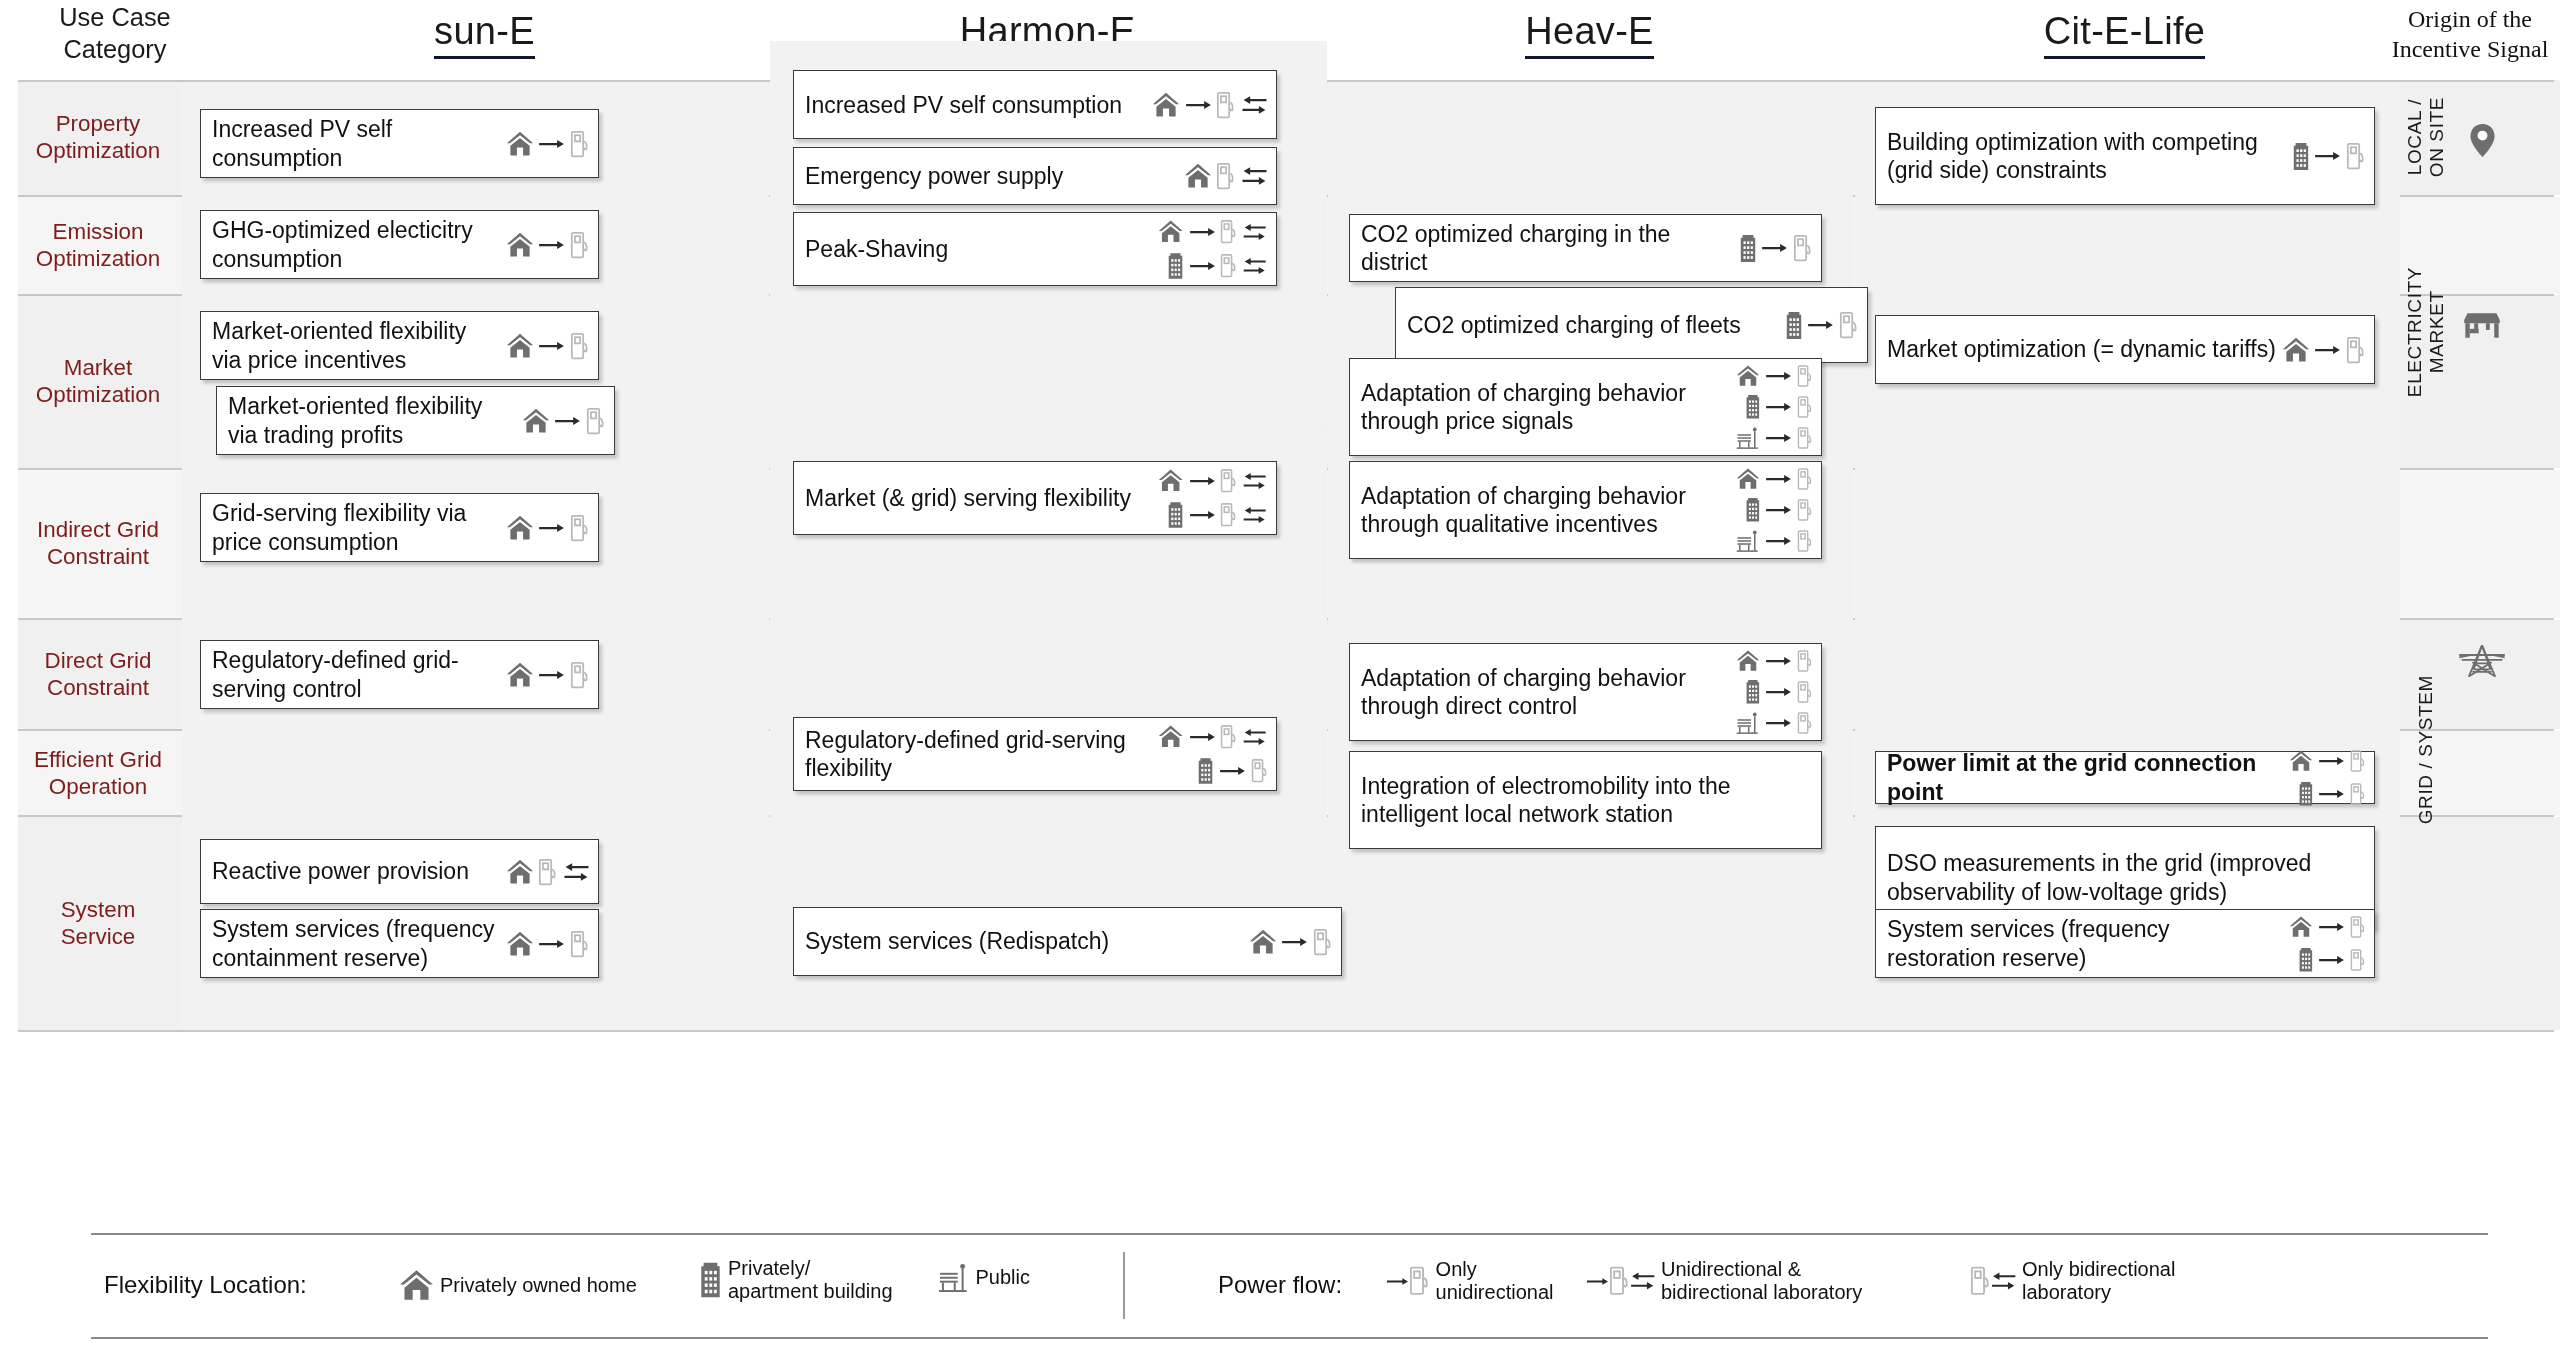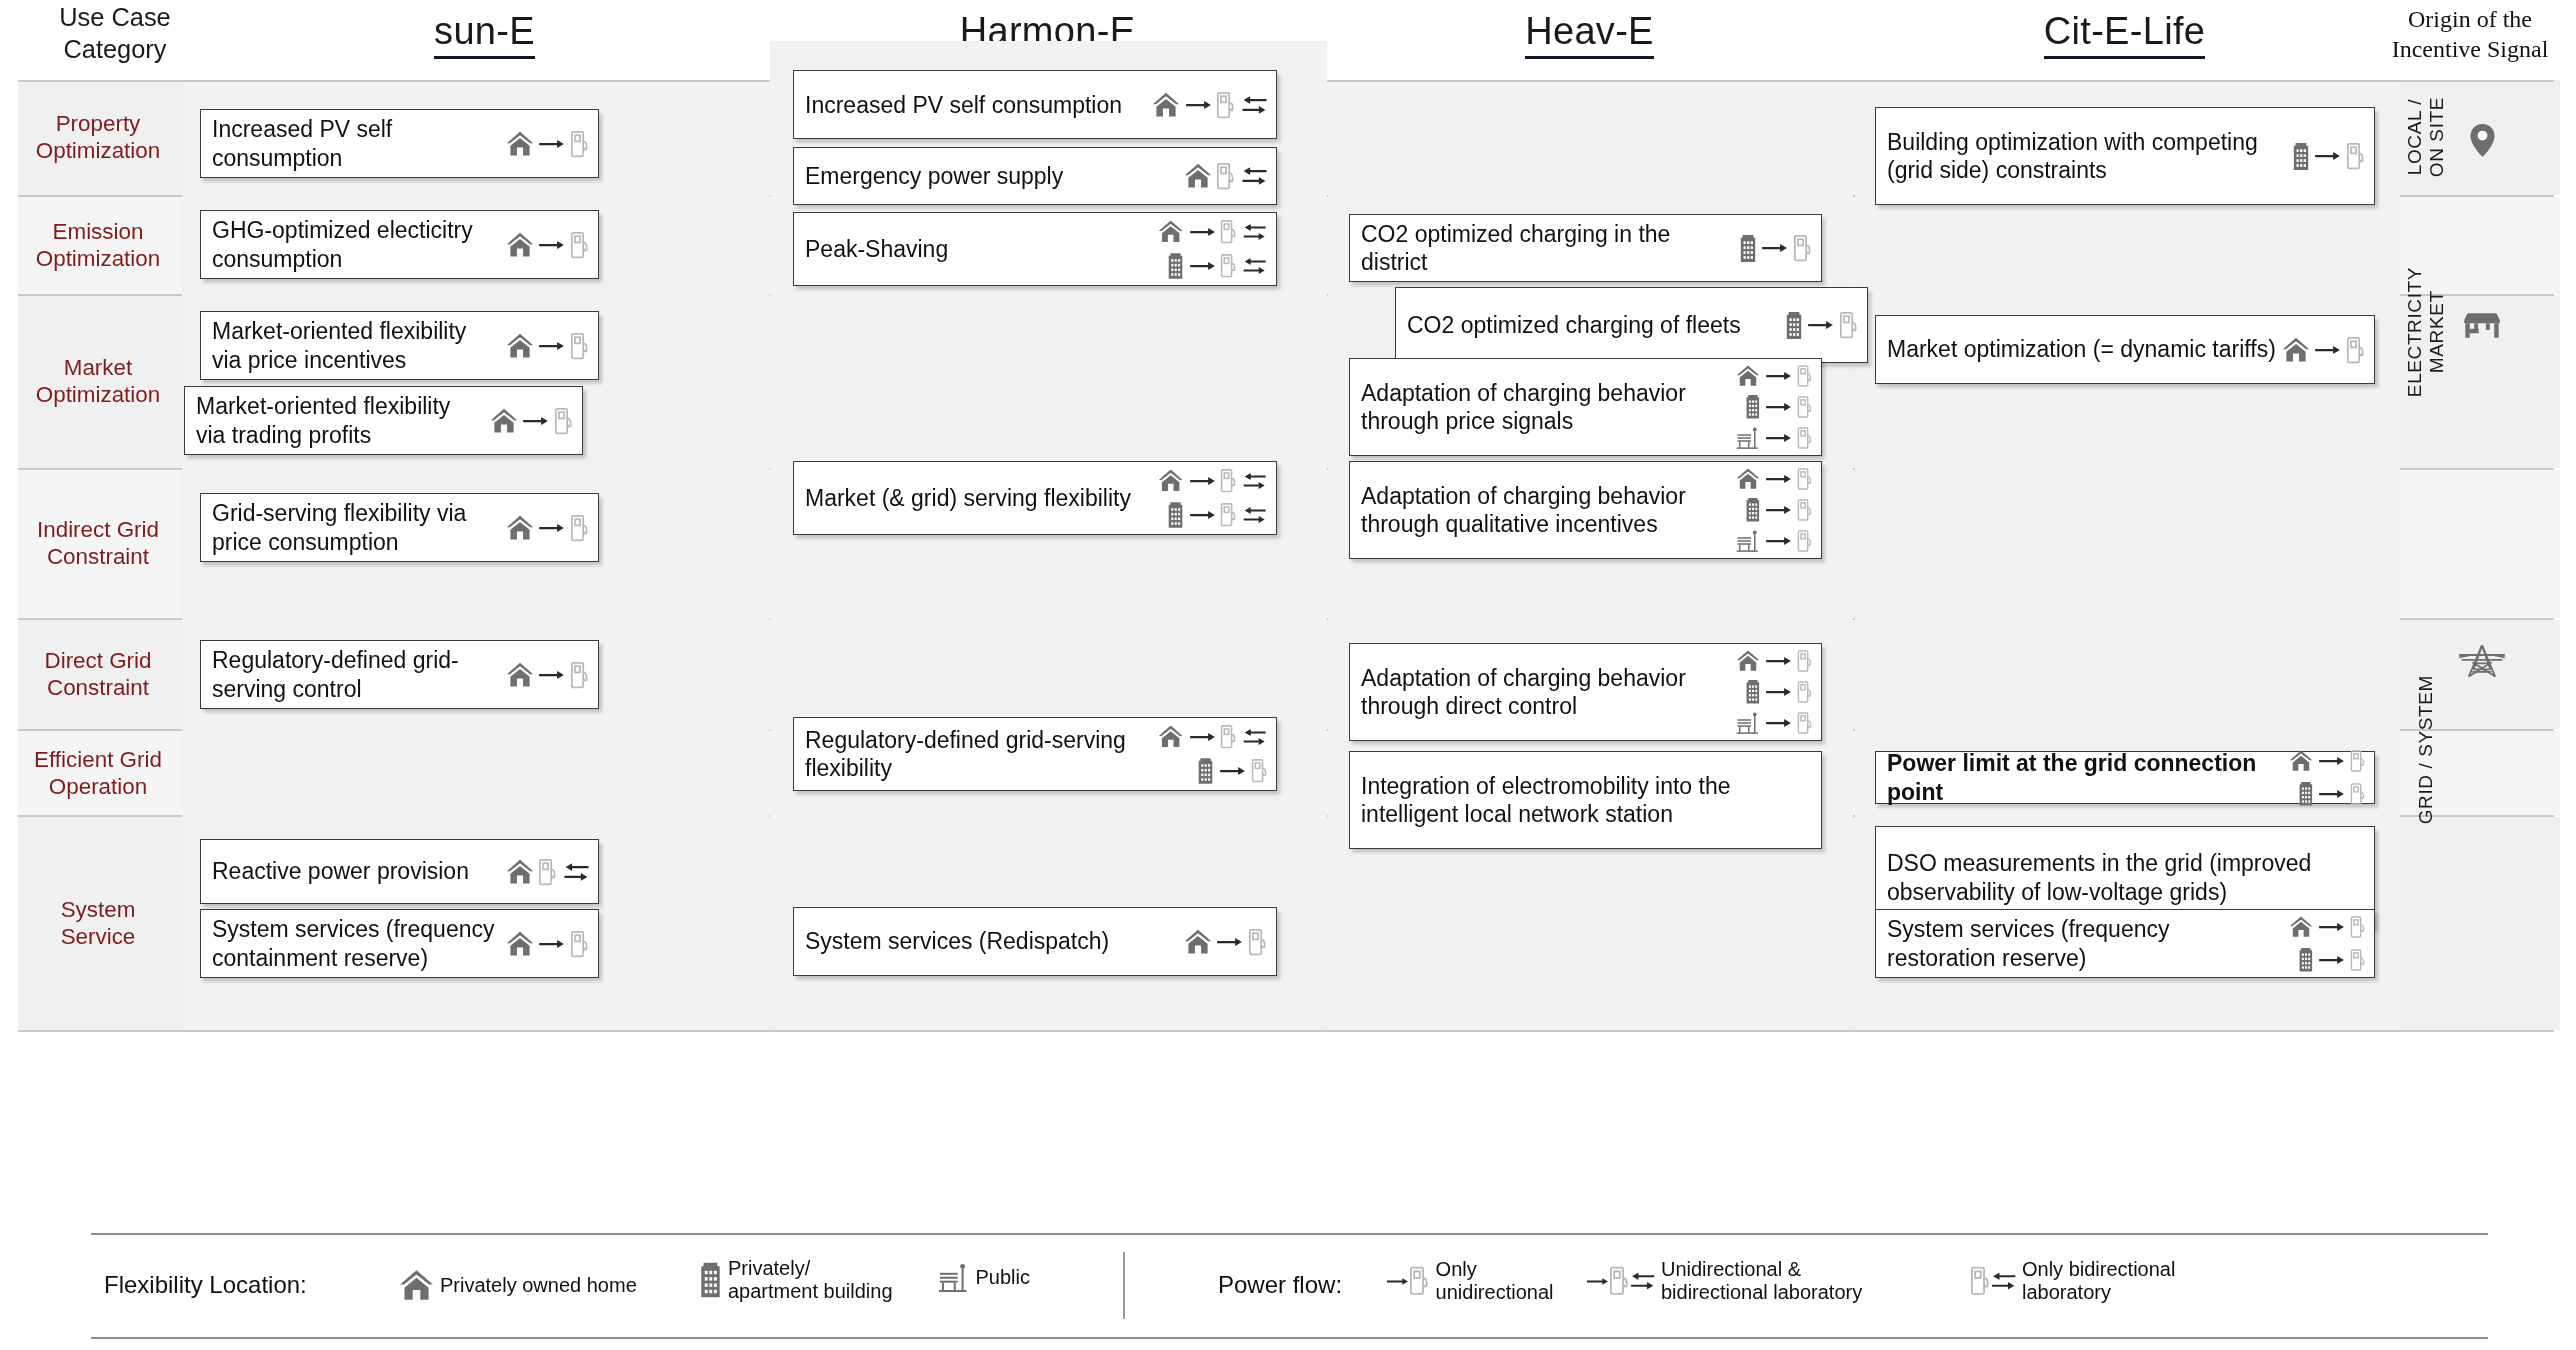--- a/index.html
+++ b/index.html
@@ -298,21 +298,21 @@
           <svg class="arr" viewBox="0 0 48 20">
               <use href="#sym-arrow-r"></use>
             </svg>
           <svg class="gl" width="19.4" height="28" viewBox="0 0 44 64">
               <use href="#sym-charger"></use>
             </svg>
         </div>
       </div>
     </div>
 
-    <div class="uc" style="left:184px; top:306px; width:399px; height:69px;">
+    <div class="uc" style="left:216px; top:306px; width:399px; height:69px;">
       <div class="txt">Market-oriented flexibility via trading profits</div>
       <div class="ic">
         <div class="flowrow">
           <svg class="gl" width="28" height="28" viewBox="0 0 64 64">
               <use href="#sym-home"></use>
             </svg>
           <svg class="arr" viewBox="0 0 48 20">
               <use href="#sym-arrow-r"></use>
             </svg>
           <svg class="gl" width="19.4" height="28" viewBox="0 0 44 64">
@@ -519,21 +519,21 @@
           <svg class="arr" viewBox="0 0 48 20">
               <use href="#sym-arrow-r"></use>
             </svg>
           <svg class="gl" width="17" height="25.4" viewBox="0 0 44 64">
               <use href="#sym-charger"></use>
             </svg>
         </div>
       </div>
     </div>
 
-    <div class="uc" style="left:793px; top:827px; width:484px; height:69px;">
+    <div class="uc" style="left:793px; top:827px; width:549px; height:69px;">
       <div class="txt">System services (Redispatch)</div>
       <div class="ic">
         <div class="flowrow">
           <svg class="gl" width="28" height="28" viewBox="0 0 64 64">
               <use href="#sym-home"></use>
             </svg>
           <svg class="arr" viewBox="0 0 48 20">
               <use href="#sym-arrow-r"></use>
             </svg>
           <svg class="gl" width="19.4" height="28" viewBox="0 0 44 64">

